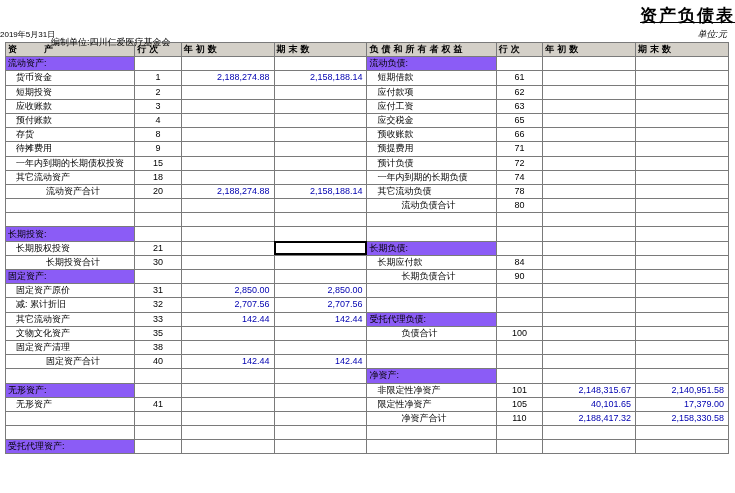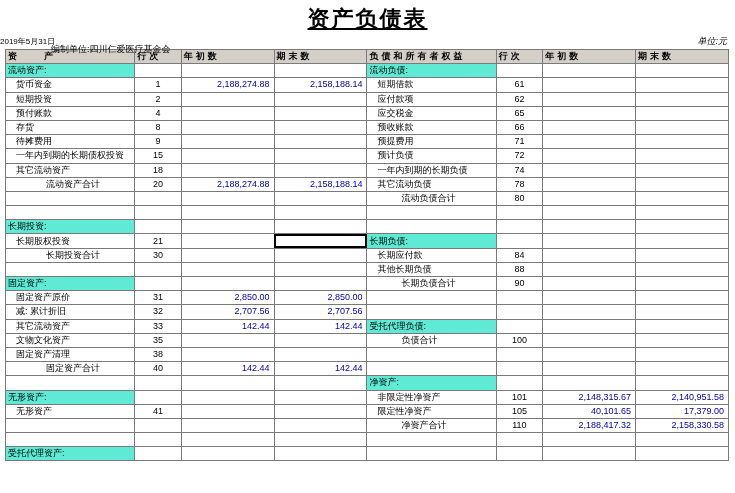--- a/index.html
+++ b/index.html
@@ -6,22 +6,22 @@
   body{
     width:735px;height:493px;
     background:#ffffff;
     font-family:"Liberation Sans","DejaVu Sans",sans-serif;
     font-size:9px;
     color:#000;
     overflow:hidden;
   }
   .page{position:relative;width:735px;height:493px;box-sizing:border-box;padding:0;}
   .title{
-    text-align:center;
-    font-size:22px;
+    text-align:right;
+    font-size:17px;
     font-weight:bold;
     letter-spacing:2px;
     text-decoration:underline;
     margin:4px 0 1px 0;
   }
   .hdrline{
     position:relative;
     height:14px;
     font-size:9px;
   }
@@ -45,21 +45,21 @@
   }
   .colA{width:128px;}
   .colB{width:46px;}
   .colC{width:92px;}
   .colD{width:92px;}
   .colE{width:128px;}
   .colF{width:46px;}
   .colG{width:92px;}
   .colH{width:92px;}
   .hcell{text-align:left;font-weight:bold;background:#d4d0c8;letter-spacing:3px;}
-  .sec{background:#5eead4;font-weight:normal;}
+  .sec{background:#8b5cf6;font-weight:normal;}
   .num{text-align:right;padding-right:4px;color:#0000b0;font-family:"Liberation Sans",sans-serif;}
   .ctr{text-align:center;}
   .ind1{padding-left:10px;}
   .ind3{padding-left:40px;}
   .ind4{padding-left:34px;}
   .selected{outline:2px solid #000;outline-offset:-2px;}
 </style>
 </head>
 <body>
 
@@ -121,20 +121,30 @@
           <td class="cellA ind1">短期投资</td>
           <td class="ctr">2</td>
           <td class="num"></td>
           <td class="num"></td>
           <td class="cellE ind1">应付款项</td>
           <td class="ctr">62</td>
           <td class="num"></td>
           <td class="num"></td>
         </tr>
         <tr>
+          <td class="cellA ind1">应收账款</td>
+          <td class="ctr">3</td>
+          <td class="num"></td>
+          <td class="num"></td>
+          <td class="cellE ind1">应付工资</td>
+          <td class="ctr">63</td>
+          <td class="num"></td>
+          <td class="num"></td>
+        </tr>
+        <tr>
           <td class="cellA ind1">预付账款</td>
           <td class="ctr">4</td>
           <td class="num"></td>
           <td class="num"></td>
           <td class="cellE ind1">应交税金</td>
           <td class="ctr">65</td>
           <td class="num"></td>
           <td class="num"></td>
         </tr>
         <tr>
@@ -231,30 +241,20 @@
           <td class="cellA ind3">长期投资合计</td>
           <td class="ctr">30</td>
           <td class="num"></td>
           <td class="num"></td>
           <td class="cellE ind1">长期应付款</td>
           <td class="ctr">84</td>
           <td class="num"></td>
           <td class="num"></td>
         </tr>
         <tr>
-          <td class="cellA"></td>
-          <td class="ctr"></td>
-          <td class="num"></td>
-          <td class="num"></td>
-          <td class="cellE ind1">其他长期负债</td>
-          <td class="ctr">88</td>
-          <td class="num"></td>
-          <td class="num"></td>
-        </tr>
-        <tr>
           <td class="cellA sec">固定资产:</td>
           <td class="ctr"></td>
           <td class="num"></td>
           <td class="num"></td>
           <td class="cellE ind4">长期负债合计</td>
           <td class="ctr">90</td>
           <td class="num"></td>
           <td class="num"></td>
         </tr>
         <tr>

